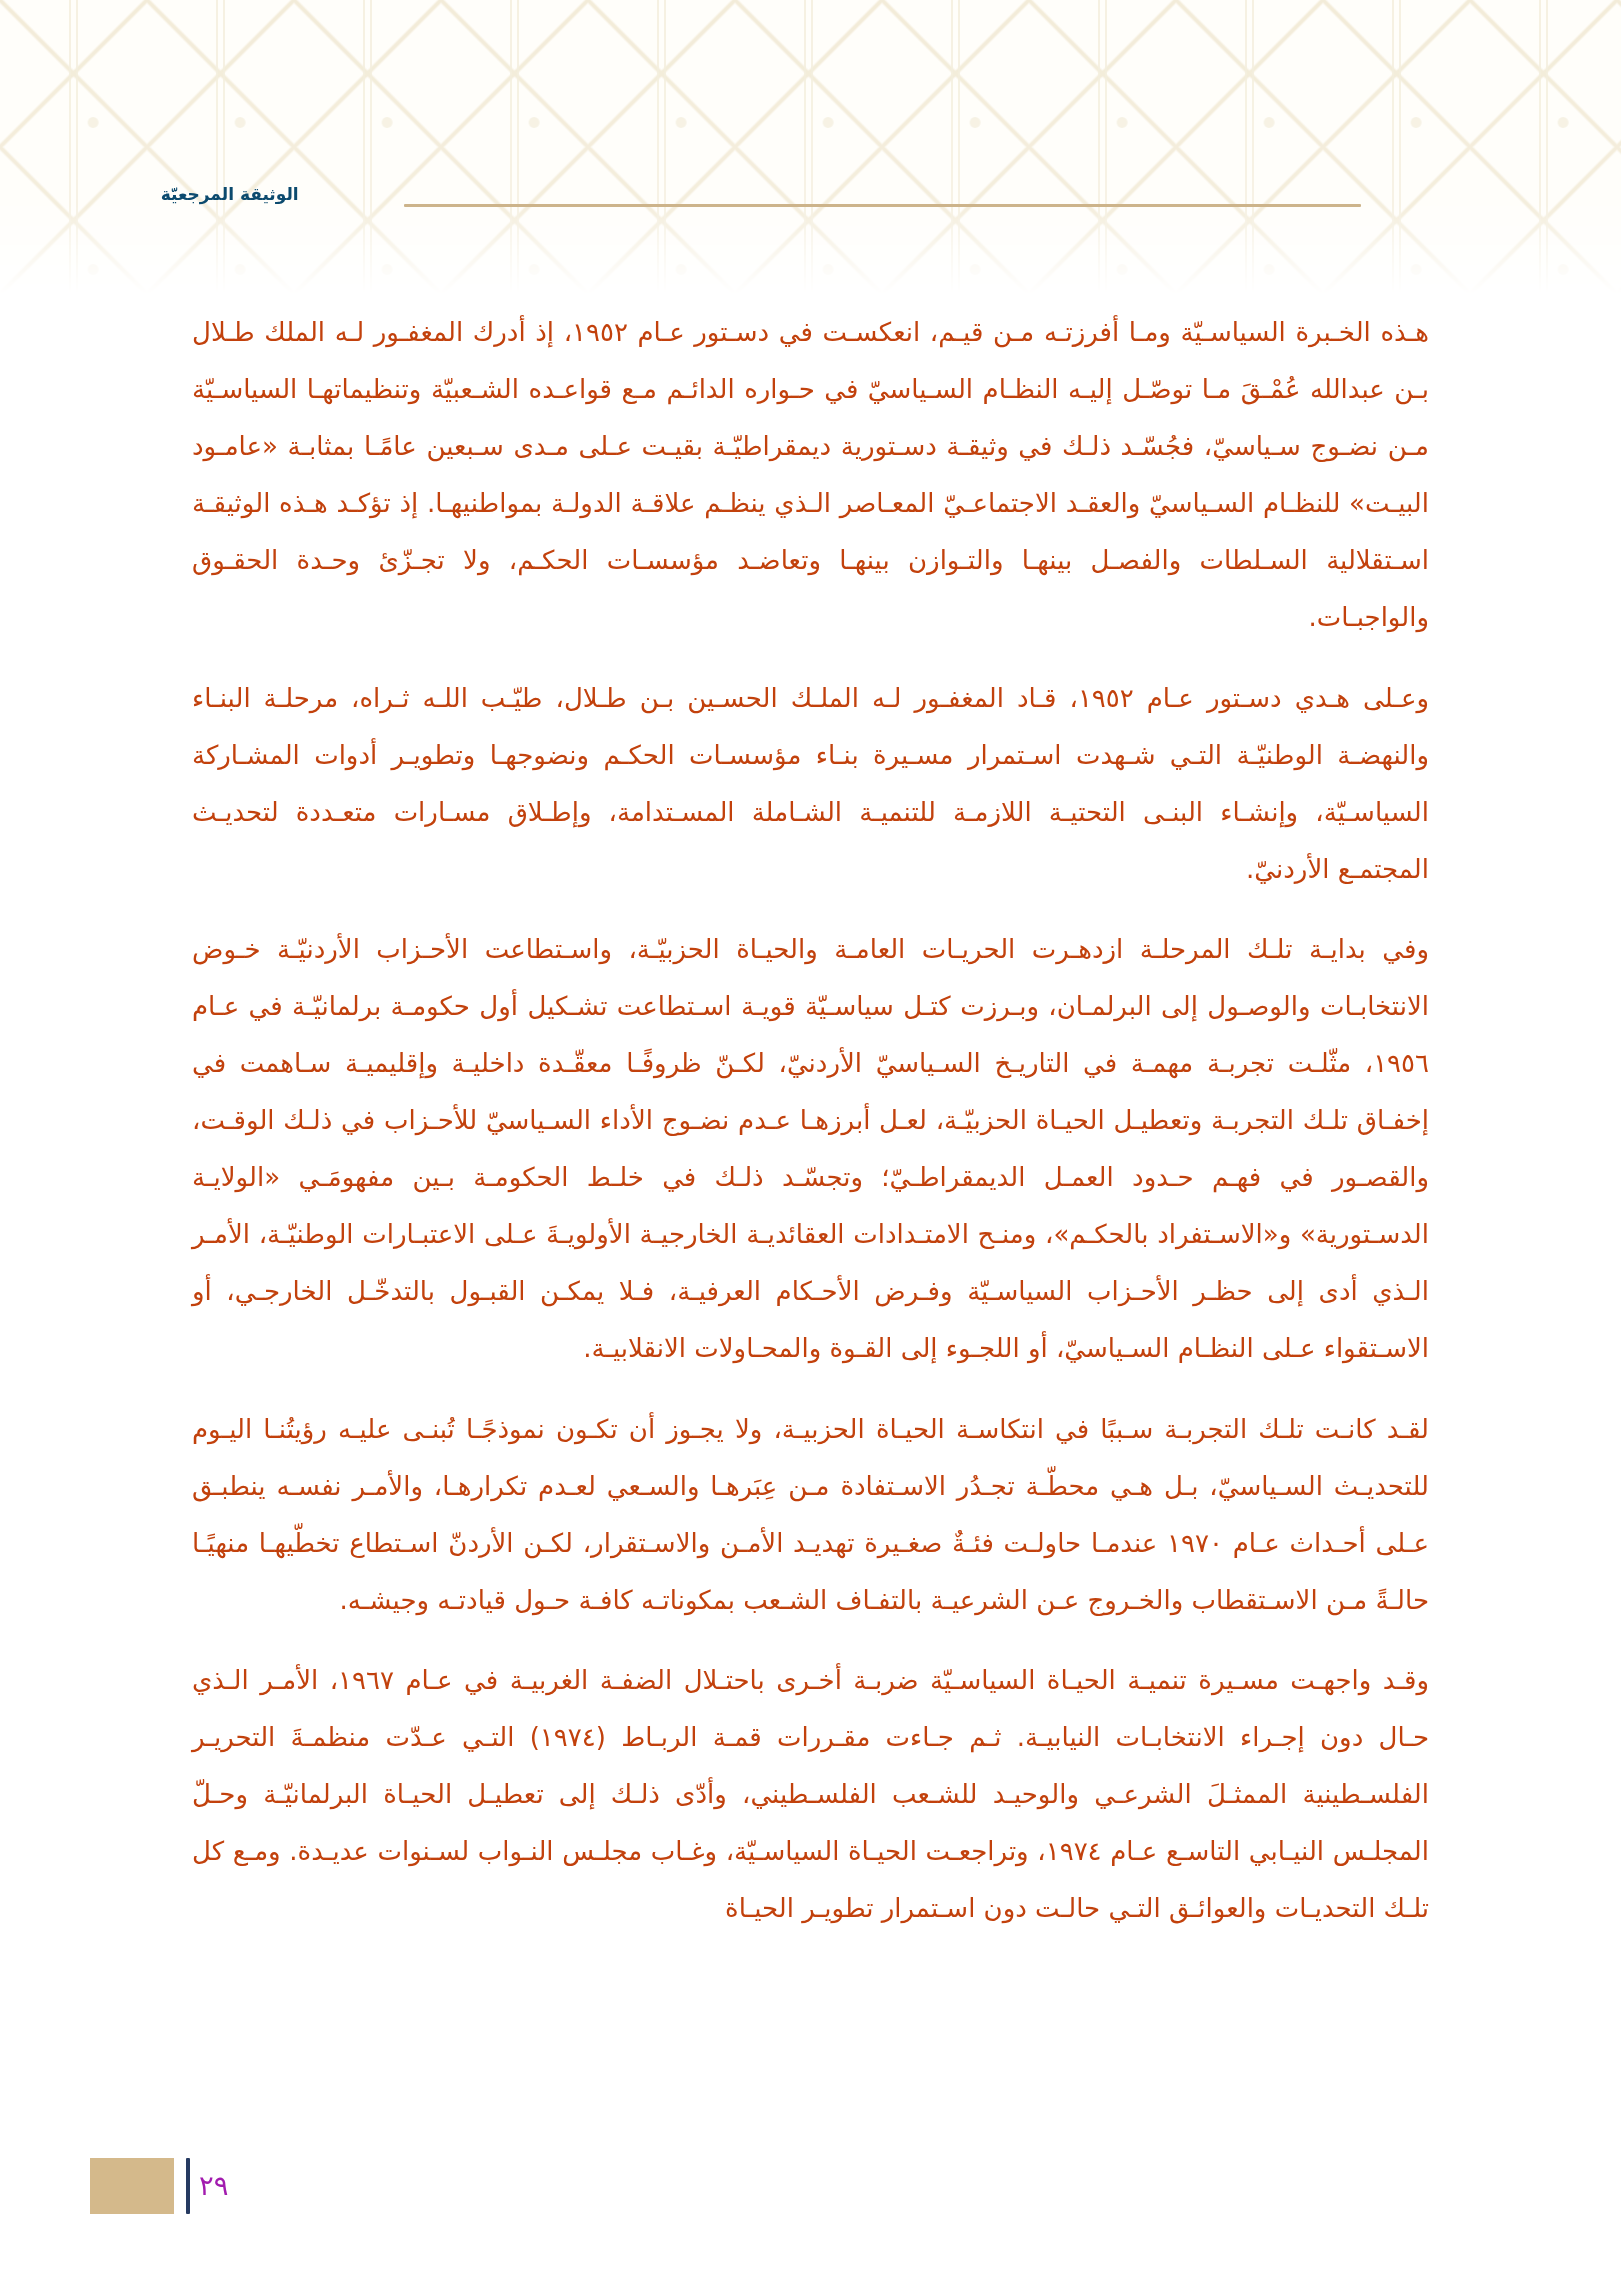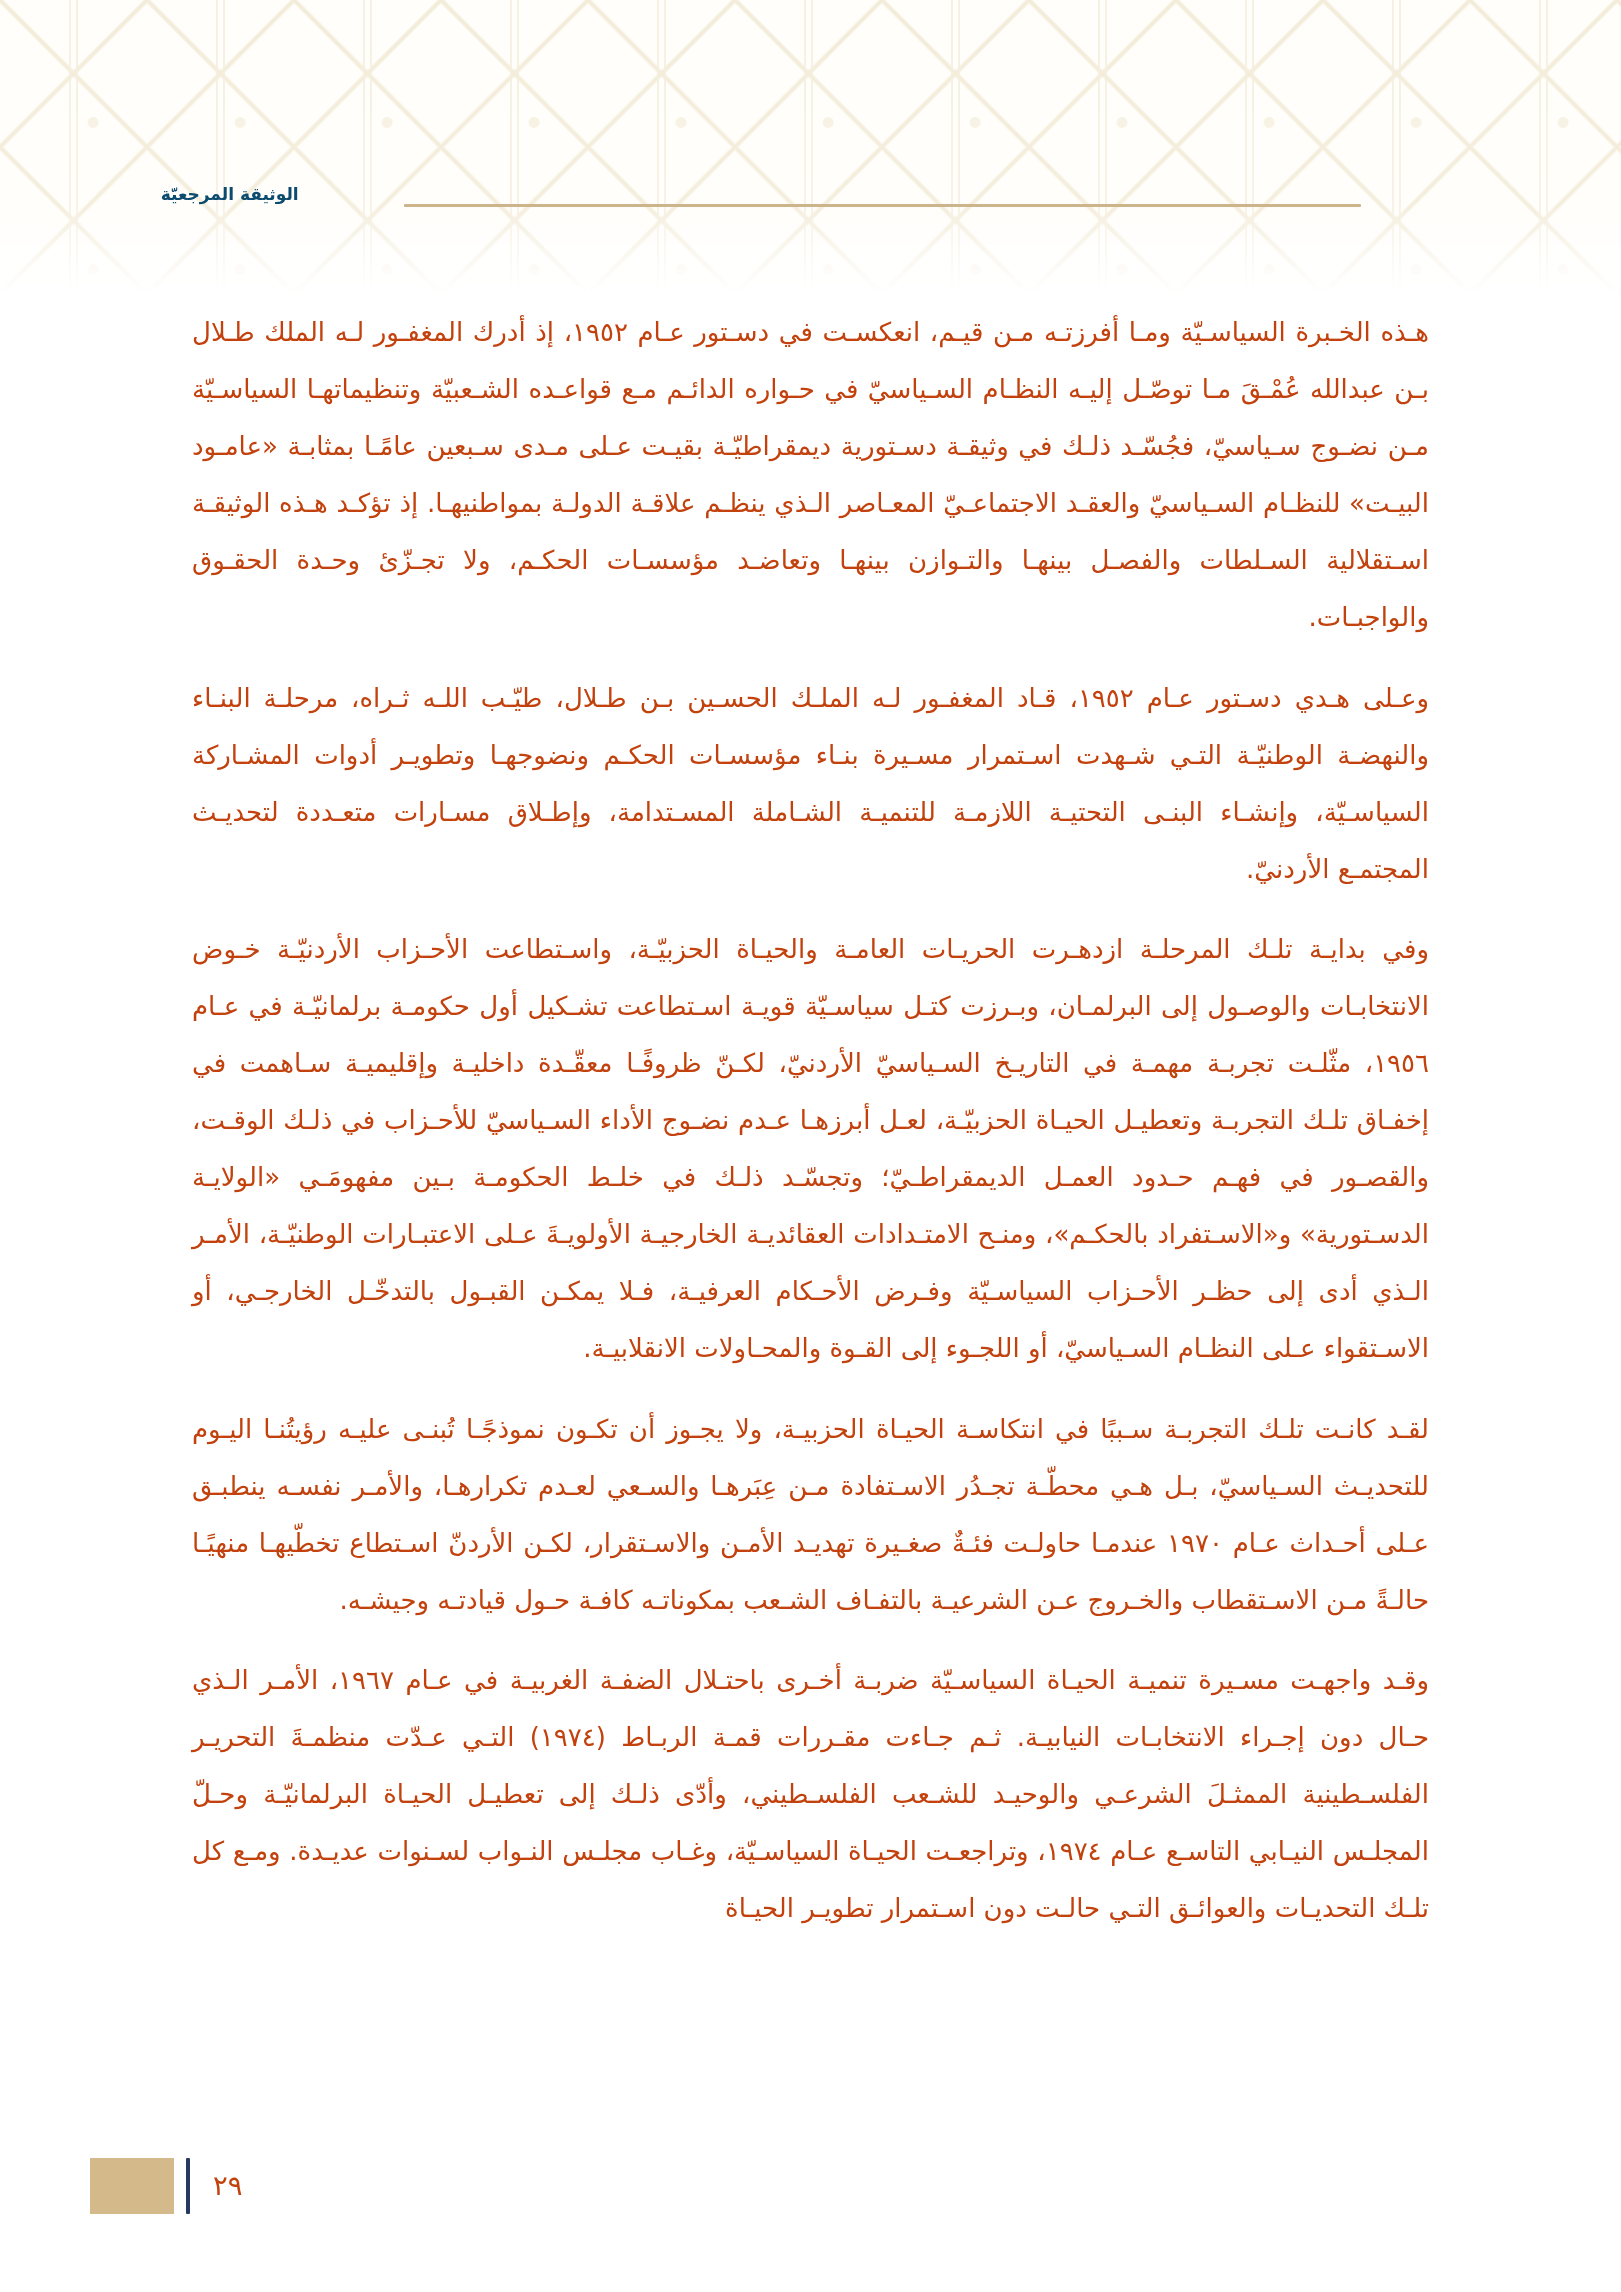--- a/index.html
+++ b/index.html
@@ -103,25 +103,25 @@
       position: absolute;
       left: 96px;
       top: 0;
       width: 3.9px;
       height: 56px;
       background: #263a61;
       border-radius: 1px;
     }
     .page-number {
       position: absolute;
-      left: 123px;
+      left: 109px;
       top: 11.8px;
       font-family: "DejaVu Sans", sans-serif;
       font-size: 27.4px;
-      color: #c2410c;
+      color: #a21caf;
     }
   </style>
 </head>
 <body>
 
 <div class="bg-pattern"></div>
 
 <div class="header">
   <div class="header-title">الوثيقة المرجعيّة</div>
   <div class="header-rule"></div>

